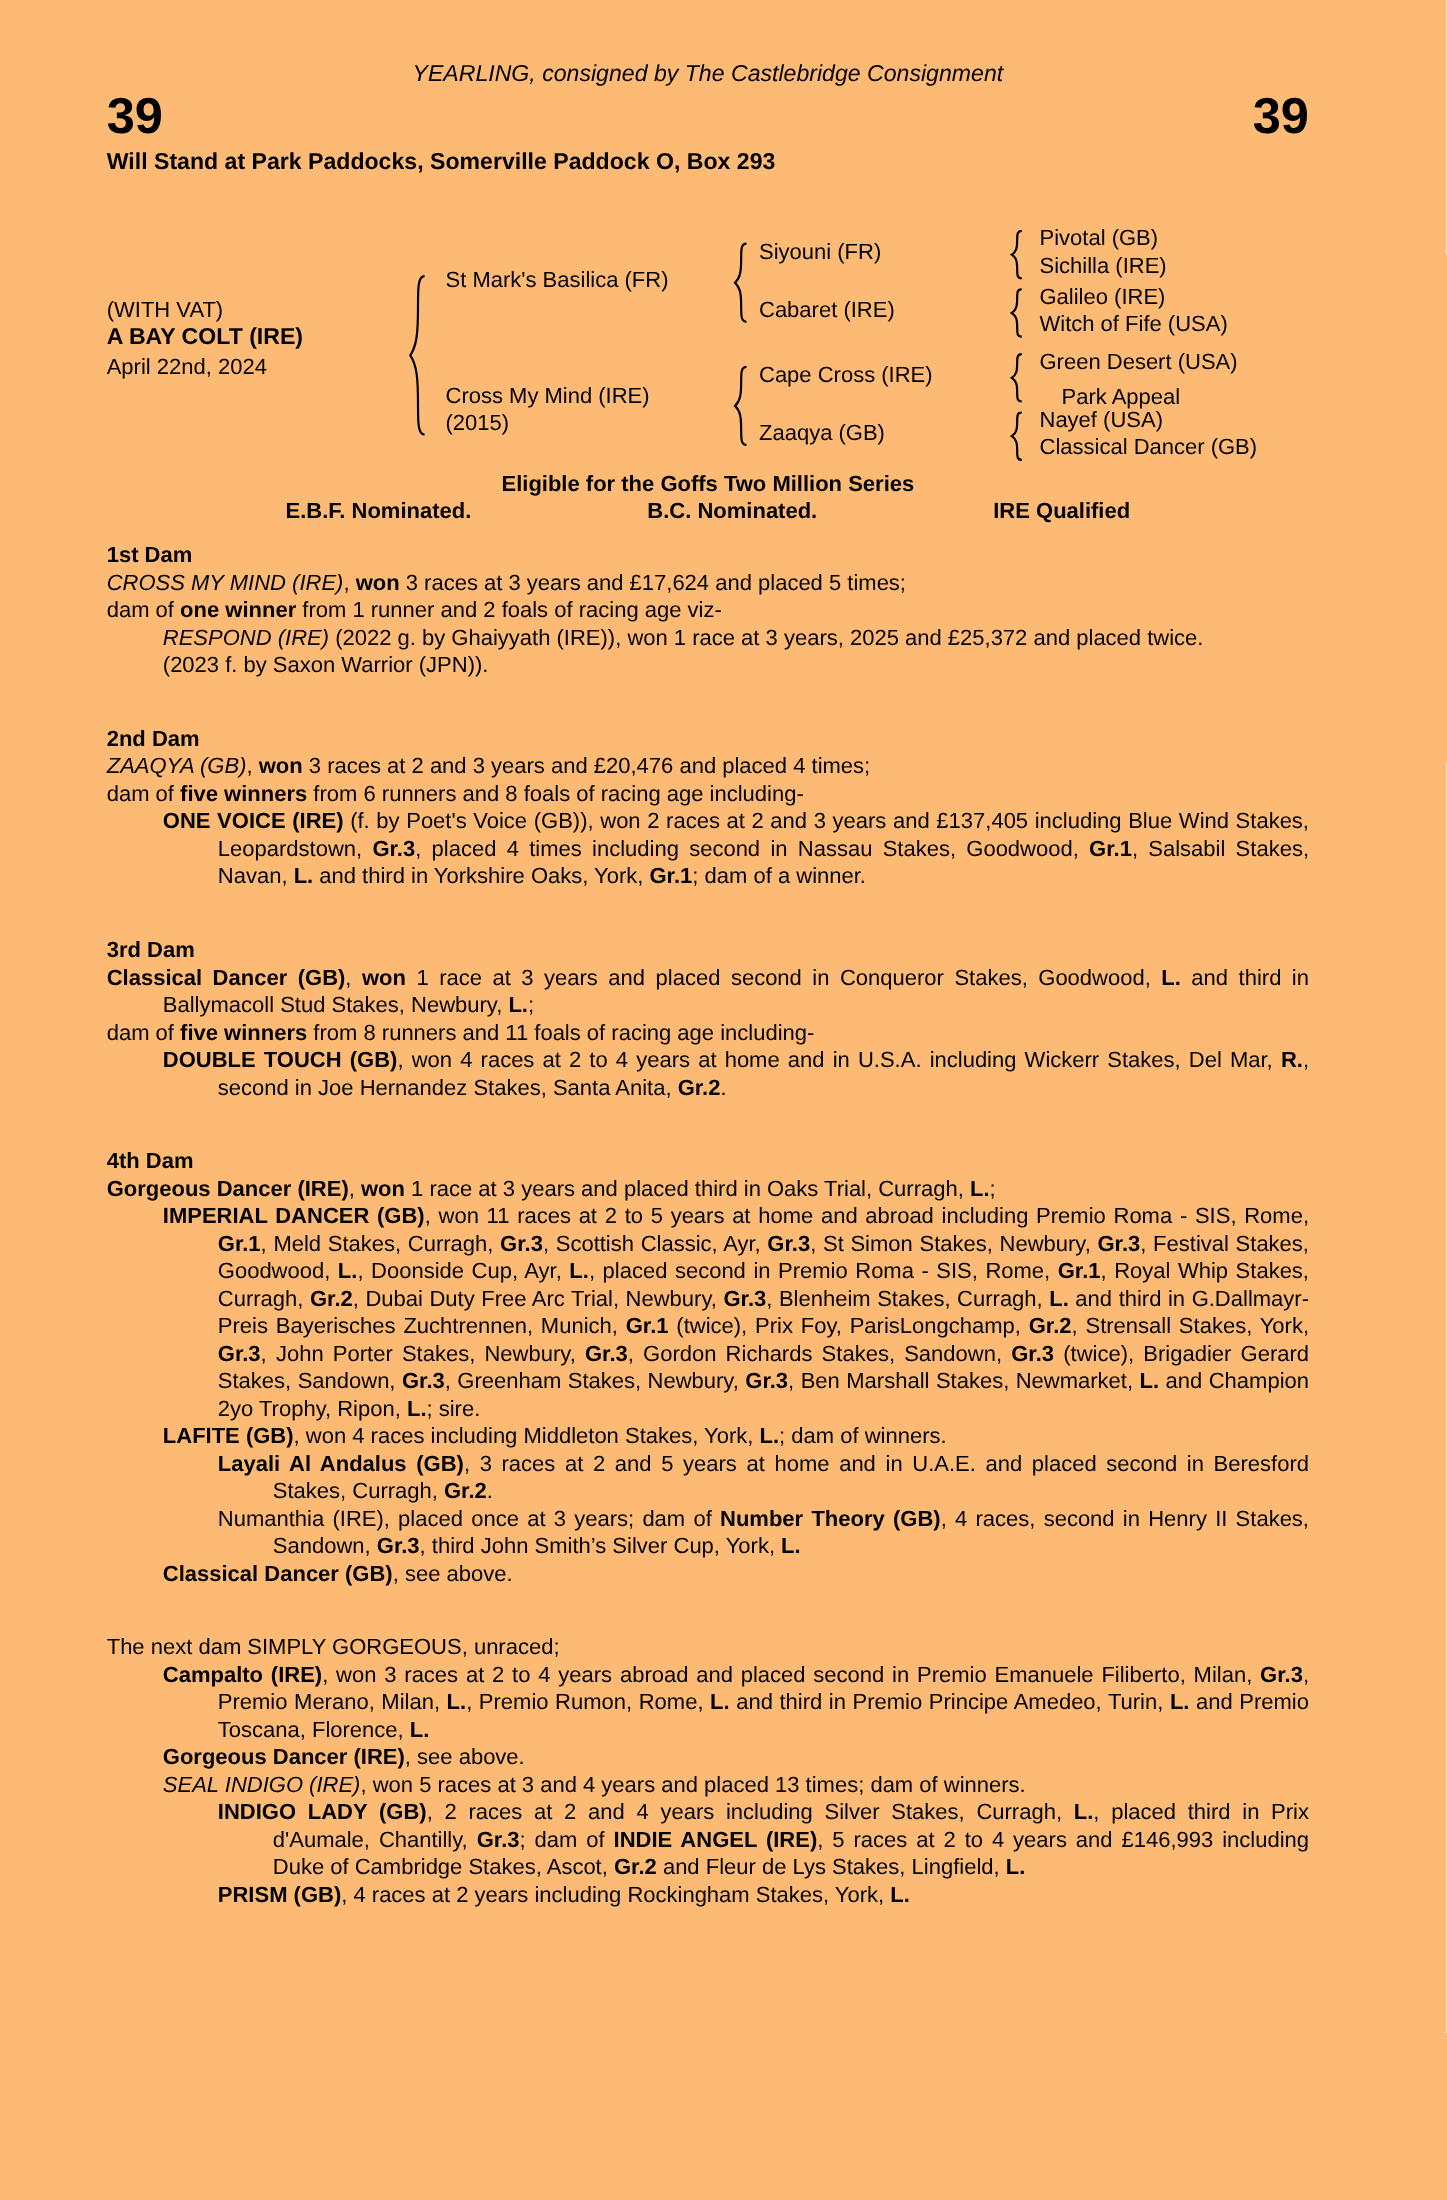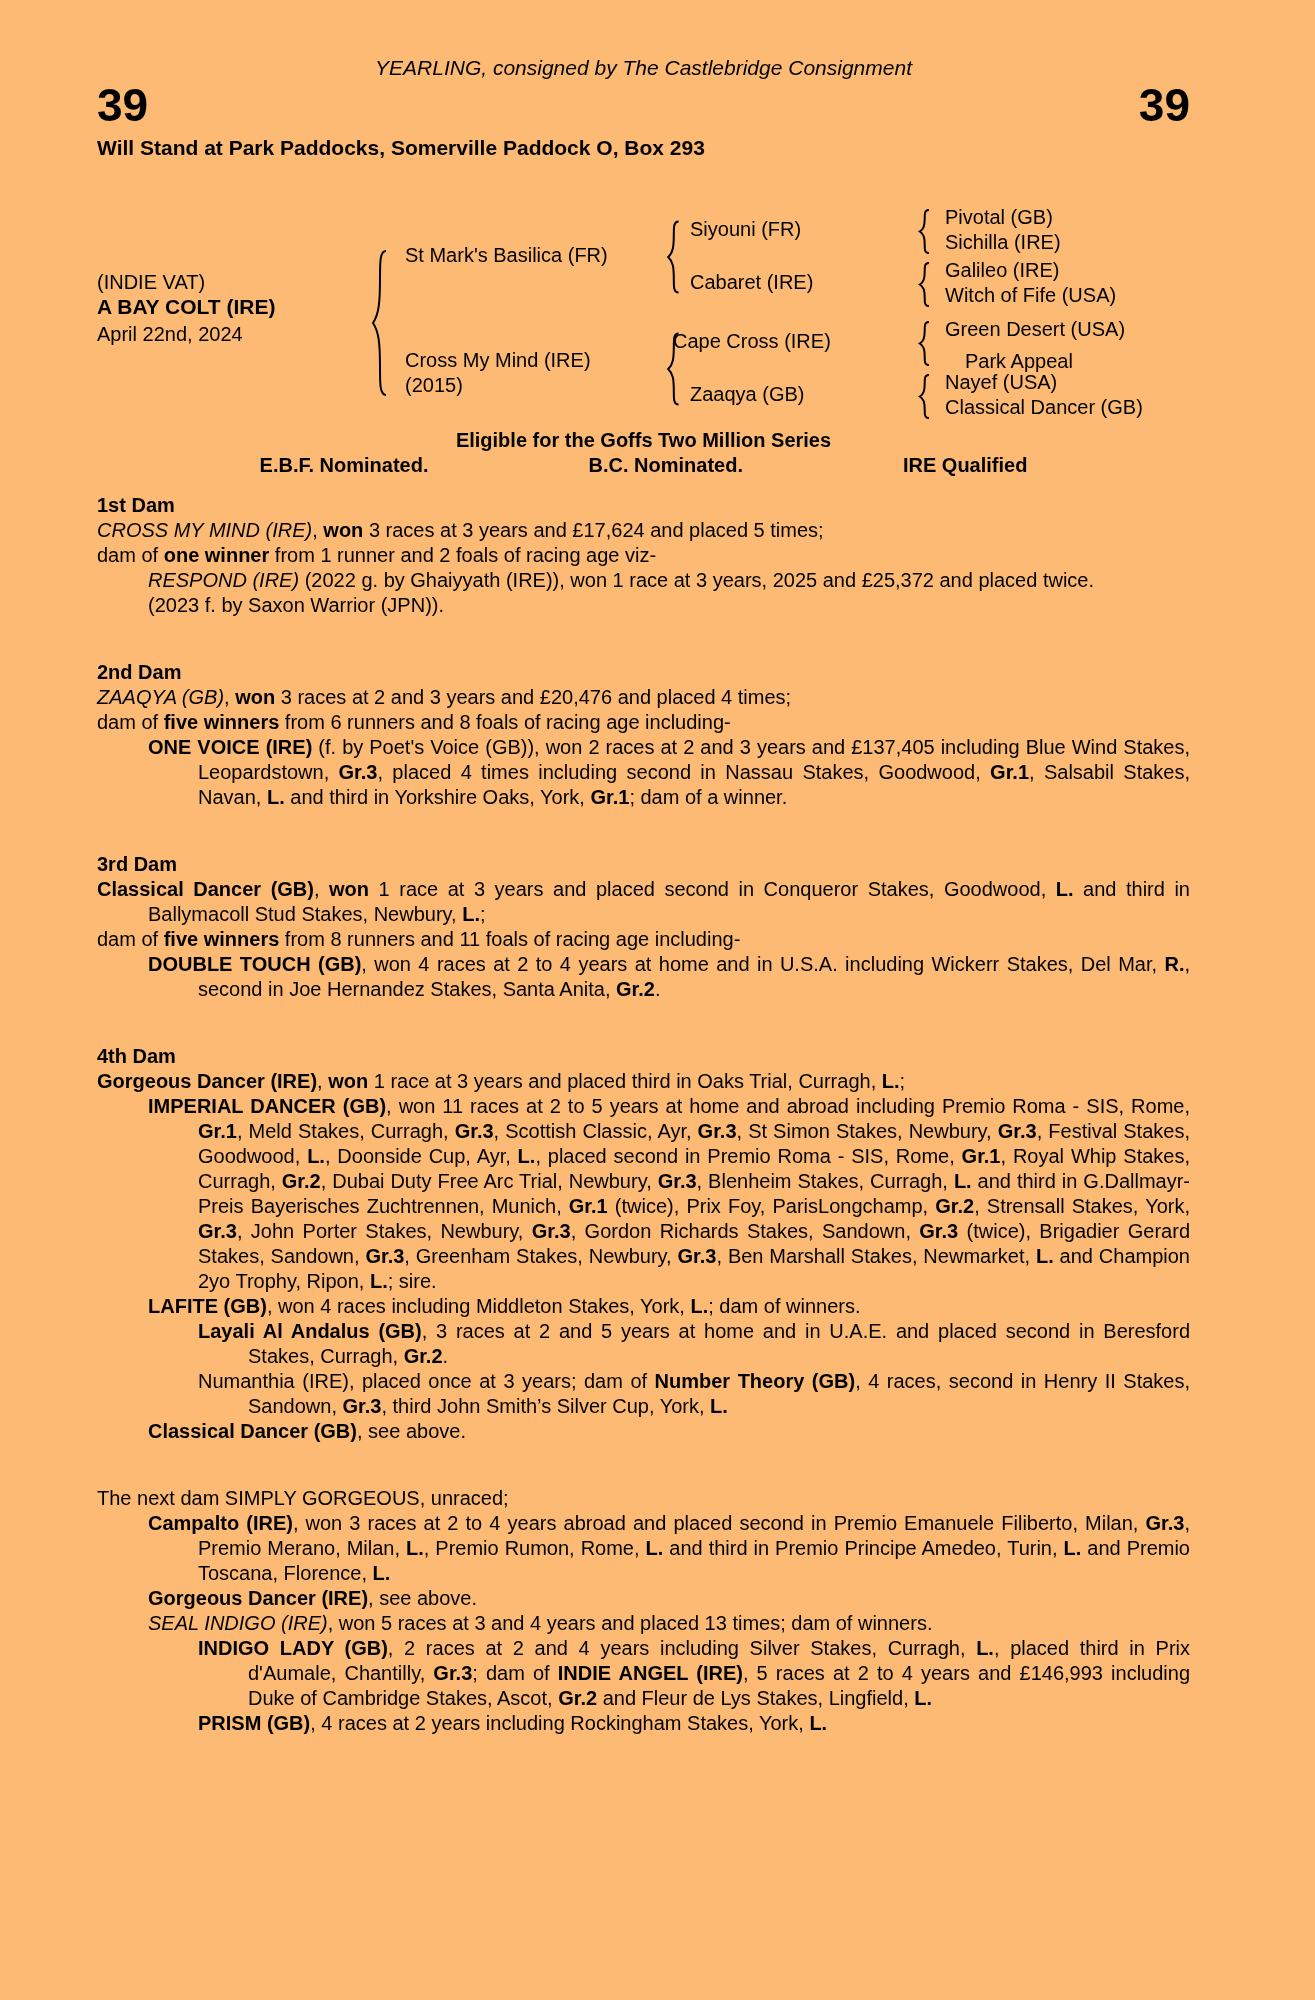--- a/index.html
+++ b/index.html
@@ -67,21 +67,21 @@
 
   <div class="lot-row">
     <div>39</div>
     <div>39</div>
   </div>
 
   <div class="stand-line">Will Stand at Park Paddocks, Somerville Paddock O, Box 293</div>
 
   <div class="pedigree">
 
-    <div class="ped-item" style="left:0; top:101px;">(INDIE VAT)</div>
+    <div class="ped-item" style="left:0; top:101px;">(WITH VAT)</div>
     <div class="ped-item ped-bold" style="left:0; top:126px;">A BAY COLT (IRE)</div>
     <div class="ped-item" style="left:0; top:153px;">April 22nd, 2024</div>
 
     <div class="brace" style="left:272px; top:78px; width:20px; height:150px;">
       <svg viewBox="0 0 20 100" preserveAspectRatio="none">
           <path d="M 17 2 C 11 2 11 9 11 20 C 11 36 10 44 4 50 C 10 56 11 64 11 80 C 11 91 11 98 17 98" fill="none" stroke="#000" stroke-width="2" vector-effect="non-scaling-stroke"></path>
         </svg>
     </div>
 
     <div class="ped-item" style="left:308px; top:74px;">St Mark's Basilica (FR)</div>
@@ -94,21 +94,21 @@
         </svg>
     </div>
     <div class="brace" style="left:568px; top:162px; width:16px; height:74px;">
       <svg viewBox="0 0 20 100" preserveAspectRatio="none">
           <path d="M 17 2 C 11 2 11 9 11 20 C 11 36 10 44 4 50 C 10 56 11 64 11 80 C 11 91 11 98 17 98" fill="none" stroke="#000" stroke-width="2" vector-effect="non-scaling-stroke"></path>
         </svg>
     </div>
 
     <div class="ped-item" style="left:593px; top:48px;">Siyouni (FR)</div>
     <div class="ped-item" style="left:593px; top:101px;">Cabaret (IRE)</div>
-    <div class="ped-item" style="left:576px; top:160px;">Cape Cross (IRE)</div>
+    <div class="ped-item" style="left:593px; top:160px;">Cape Cross (IRE)</div>
     <div class="ped-item" style="left:593px; top:213px;">Zaaqya (GB)</div>
 
     <div class="brace" style="left:820px; top:39px; width:14px; height:45px;">
       <svg viewBox="0 0 20 100" preserveAspectRatio="none">
           <path d="M 17 2 C 11 2 11 9 11 20 C 11 36 10 44 4 50 C 10 56 11 64 11 80 C 11 91 11 98 17 98" fill="none" stroke="#000" stroke-width="2" vector-effect="non-scaling-stroke"></path>
         </svg>
     </div>
     <div class="brace" style="left:820px; top:92px; width:14px; height:45px;">
       <svg viewBox="0 0 20 100" preserveAspectRatio="none">
           <path d="M 17 2 C 11 2 11 9 11 20 C 11 36 10 44 4 50 C 10 56 11 64 11 80 C 11 91 11 98 17 98" fill="none" stroke="#000" stroke-width="2" vector-effect="non-scaling-stroke"></path>

